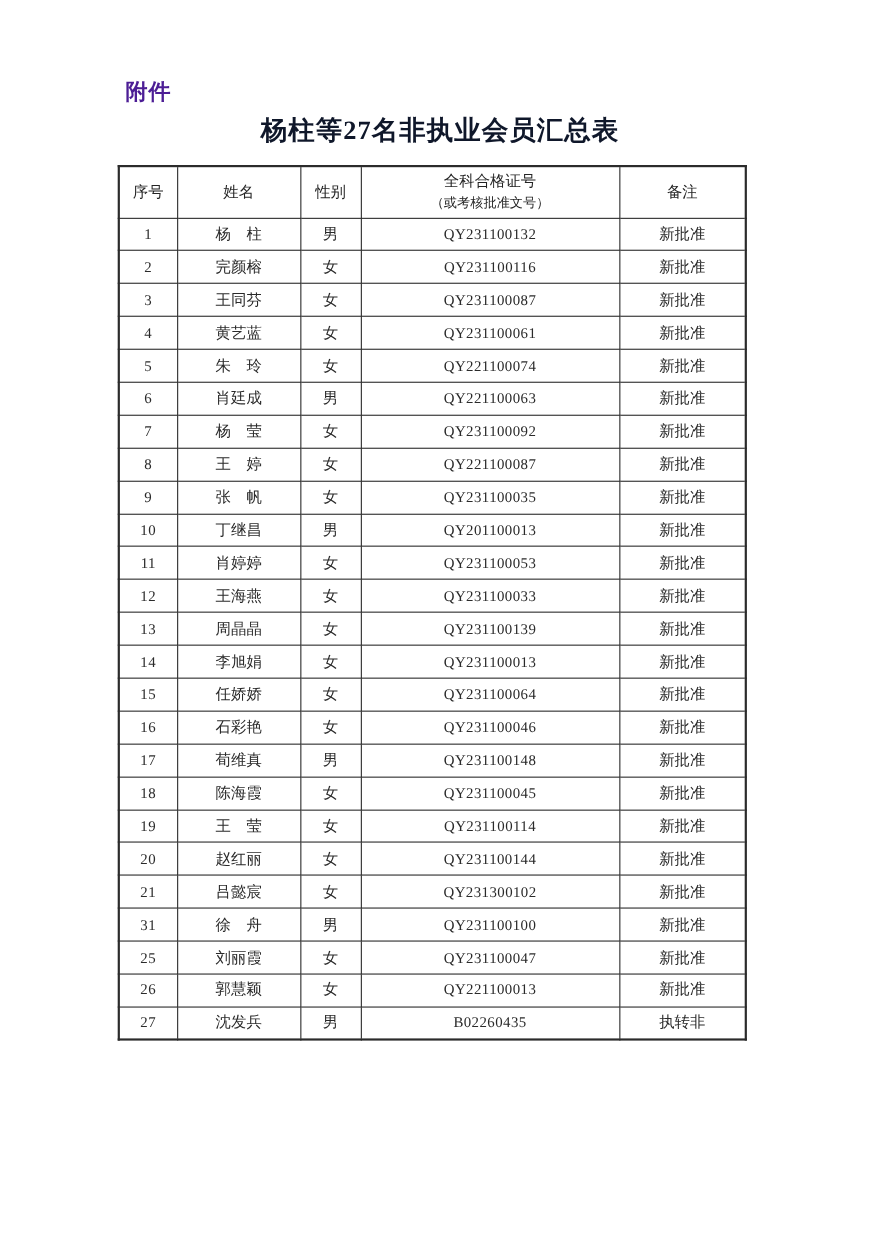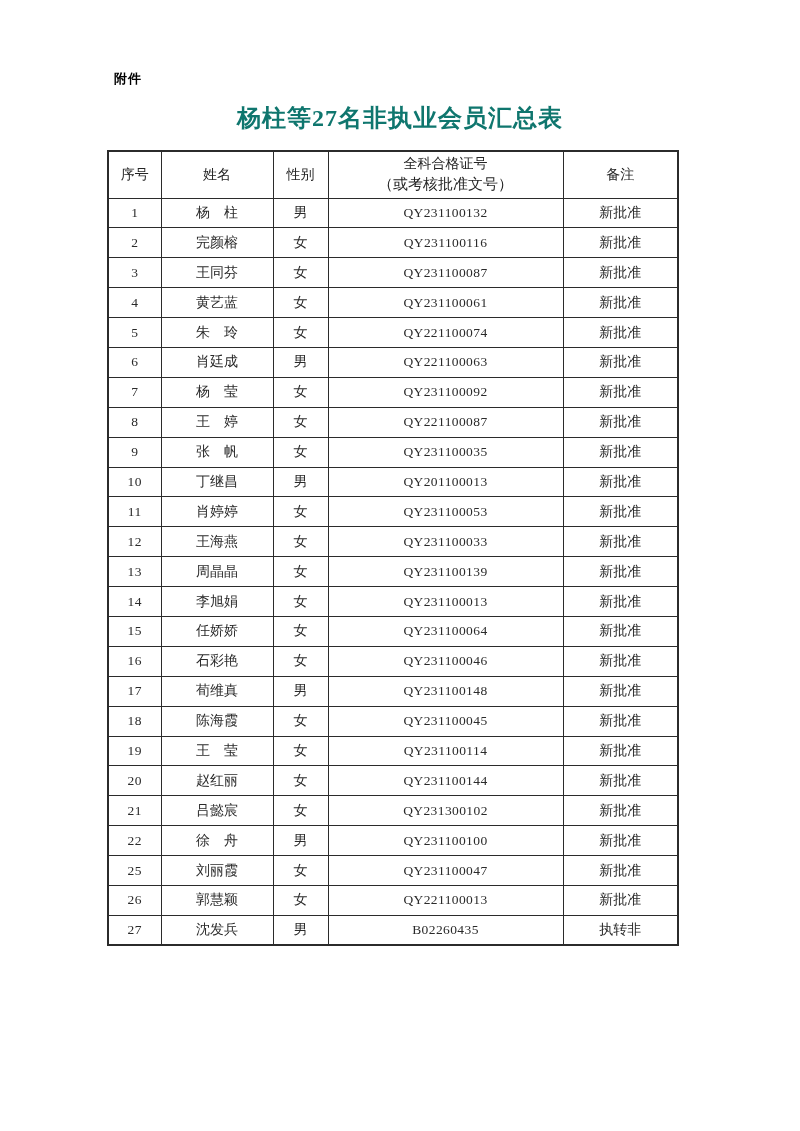--- a/index.html
+++ b/index.html
@@ -10,35 +10,35 @@
     height: 1131px;
     background: #ffffff;
     font-family: "Liberation Serif", "DejaVu Serif", serif;
     color: #242424;
     overflow: hidden;
   }
   .attachment {
     position: absolute;
     left: 114px;
     top: 70px;
-    font-size: 13px;
+    font-size: 20px;
     font-weight: bold;
     letter-spacing: 1px;
-    color: #000000;
+    color: #4c1d95;
   }
   .title {
     position: absolute;
     left: 0;
     top: 102px;
     width: 800px;
     text-align: center;
     font-size: 24px;
     font-weight: bold;
     letter-spacing: 1px;
-    color: #0f766e;
+    color: #0f172a;
   }
   table.member-table {
     position: absolute;
     left: 107px;
     top: 150px;
     width: 570px;
     table-layout: fixed;
     border-collapse: collapse;
     border: 2.5px solid #2b2b2b;
   }
@@ -51,21 +51,21 @@
     overflow: hidden;
     white-space: nowrap;
   }
   thead th {
     height: 47px;
     font-weight: normal;
     font-size: 14px;
     color: #242424;
   }
   .cert-header-line1 { font-size: 14px; line-height: 1.35; }
-  .cert-header-line2 { font-size: 15px; line-height: 1.35; }
+  .cert-header-line2 { font-size: 12px; line-height: 1.35; }
   tbody td {
     height: 29.9px;
     font-size: 14px;
     color: #2a2a2a;
   }
   td.cell-index, td.cell-cert {
     font-family: "Liberation Serif", "DejaVu Serif", serif;
     font-size: 13.5px;
     letter-spacing: 0.4px;
   }
@@ -241,21 +241,21 @@
       <td class="cell-remark">新批准</td>
     </tr>
         <tr>
       <td class="cell-index">21</td>
       <td class="cell-name">吕懿宸</td>
       <td class="cell-gender">女</td>
       <td class="cell-cert">QY231300102</td>
       <td class="cell-remark">新批准</td>
     </tr>
         <tr>
-      <td class="cell-index">22</td>
+      <td class="cell-index">31</td>
       <td class="cell-name">徐　舟</td>
       <td class="cell-gender">男</td>
       <td class="cell-cert">QY231100100</td>
       <td class="cell-remark">新批准</td>
     </tr>
         <tr>
       <td class="cell-index">25</td>
       <td class="cell-name">刘丽霞</td>
       <td class="cell-gender">女</td>
       <td class="cell-cert">QY231100047</td>

